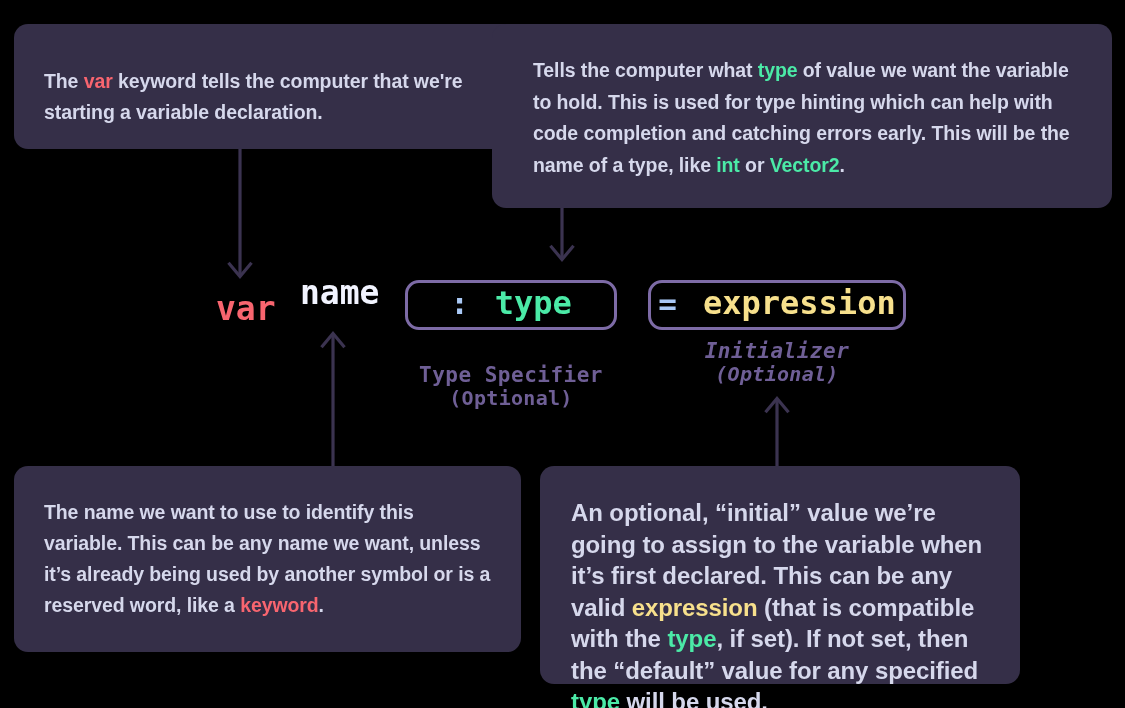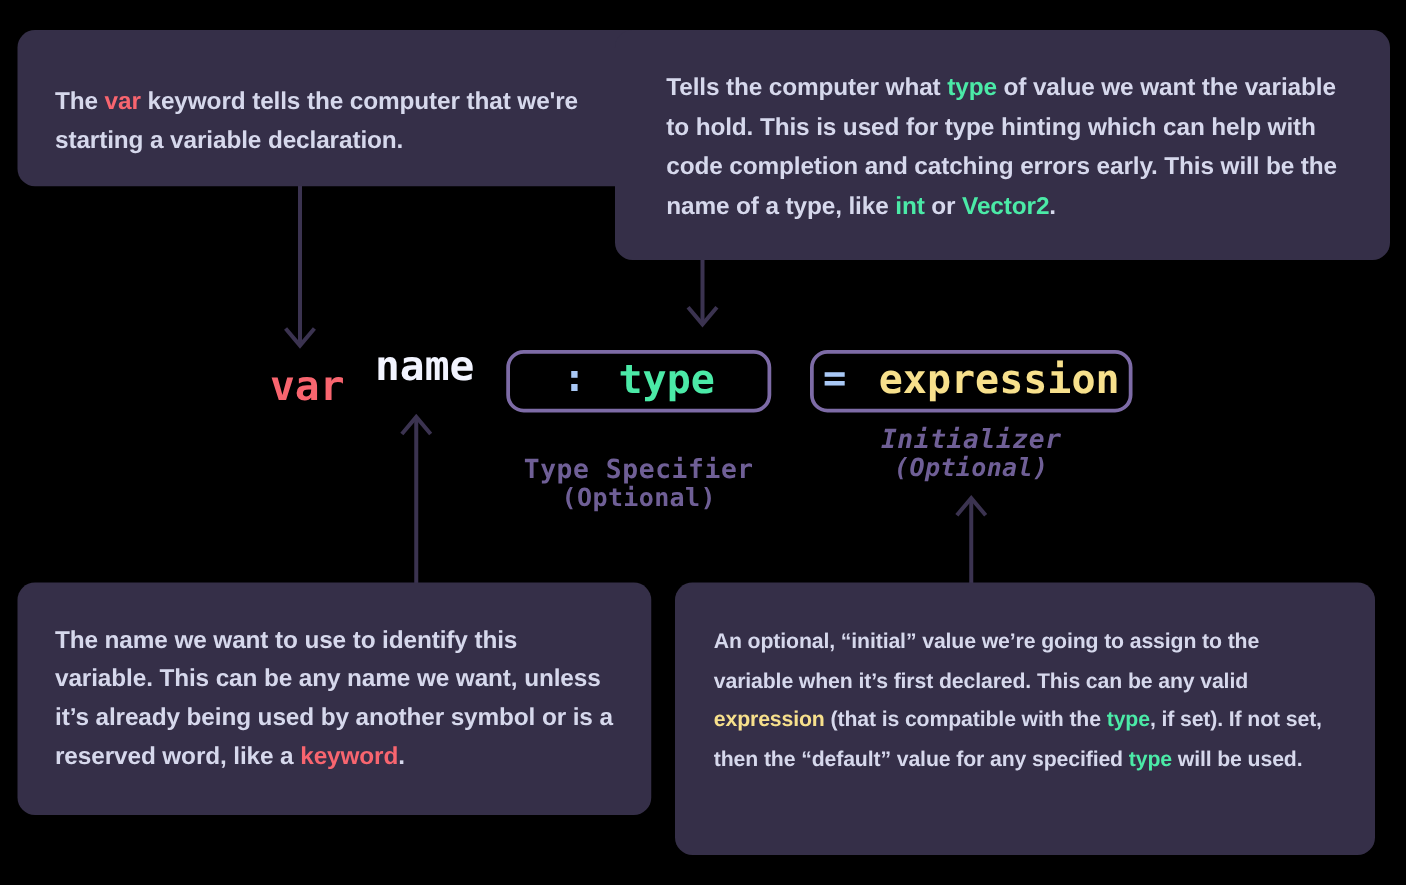--- a/index.html
+++ b/index.html
@@ -51,23 +51,23 @@
   }
   #callout-name {
     left: 14px;  top: 466px;
     width: 507px; height: 186px;
     padding: 31px 30px 0 30px;
     font-size: 19.5px;
     line-height: 31px;
   }
   #callout-expression {
     left: 540px; top: 466px;
-    width: 560px; height: 218px;
+    width: 480px; height: 218px;
     padding: 31px 32px 0 31px;
-    font-size: 17px;
+    font-size: 24px;
     line-height: 31.5px;
   }
 
   
   .kw-red   { color: #F8656F; }
   .kw-green { color: #4BEAA7; }
   .kw-gold  { color: #F7E08C; }
 
   
   .arrow {

